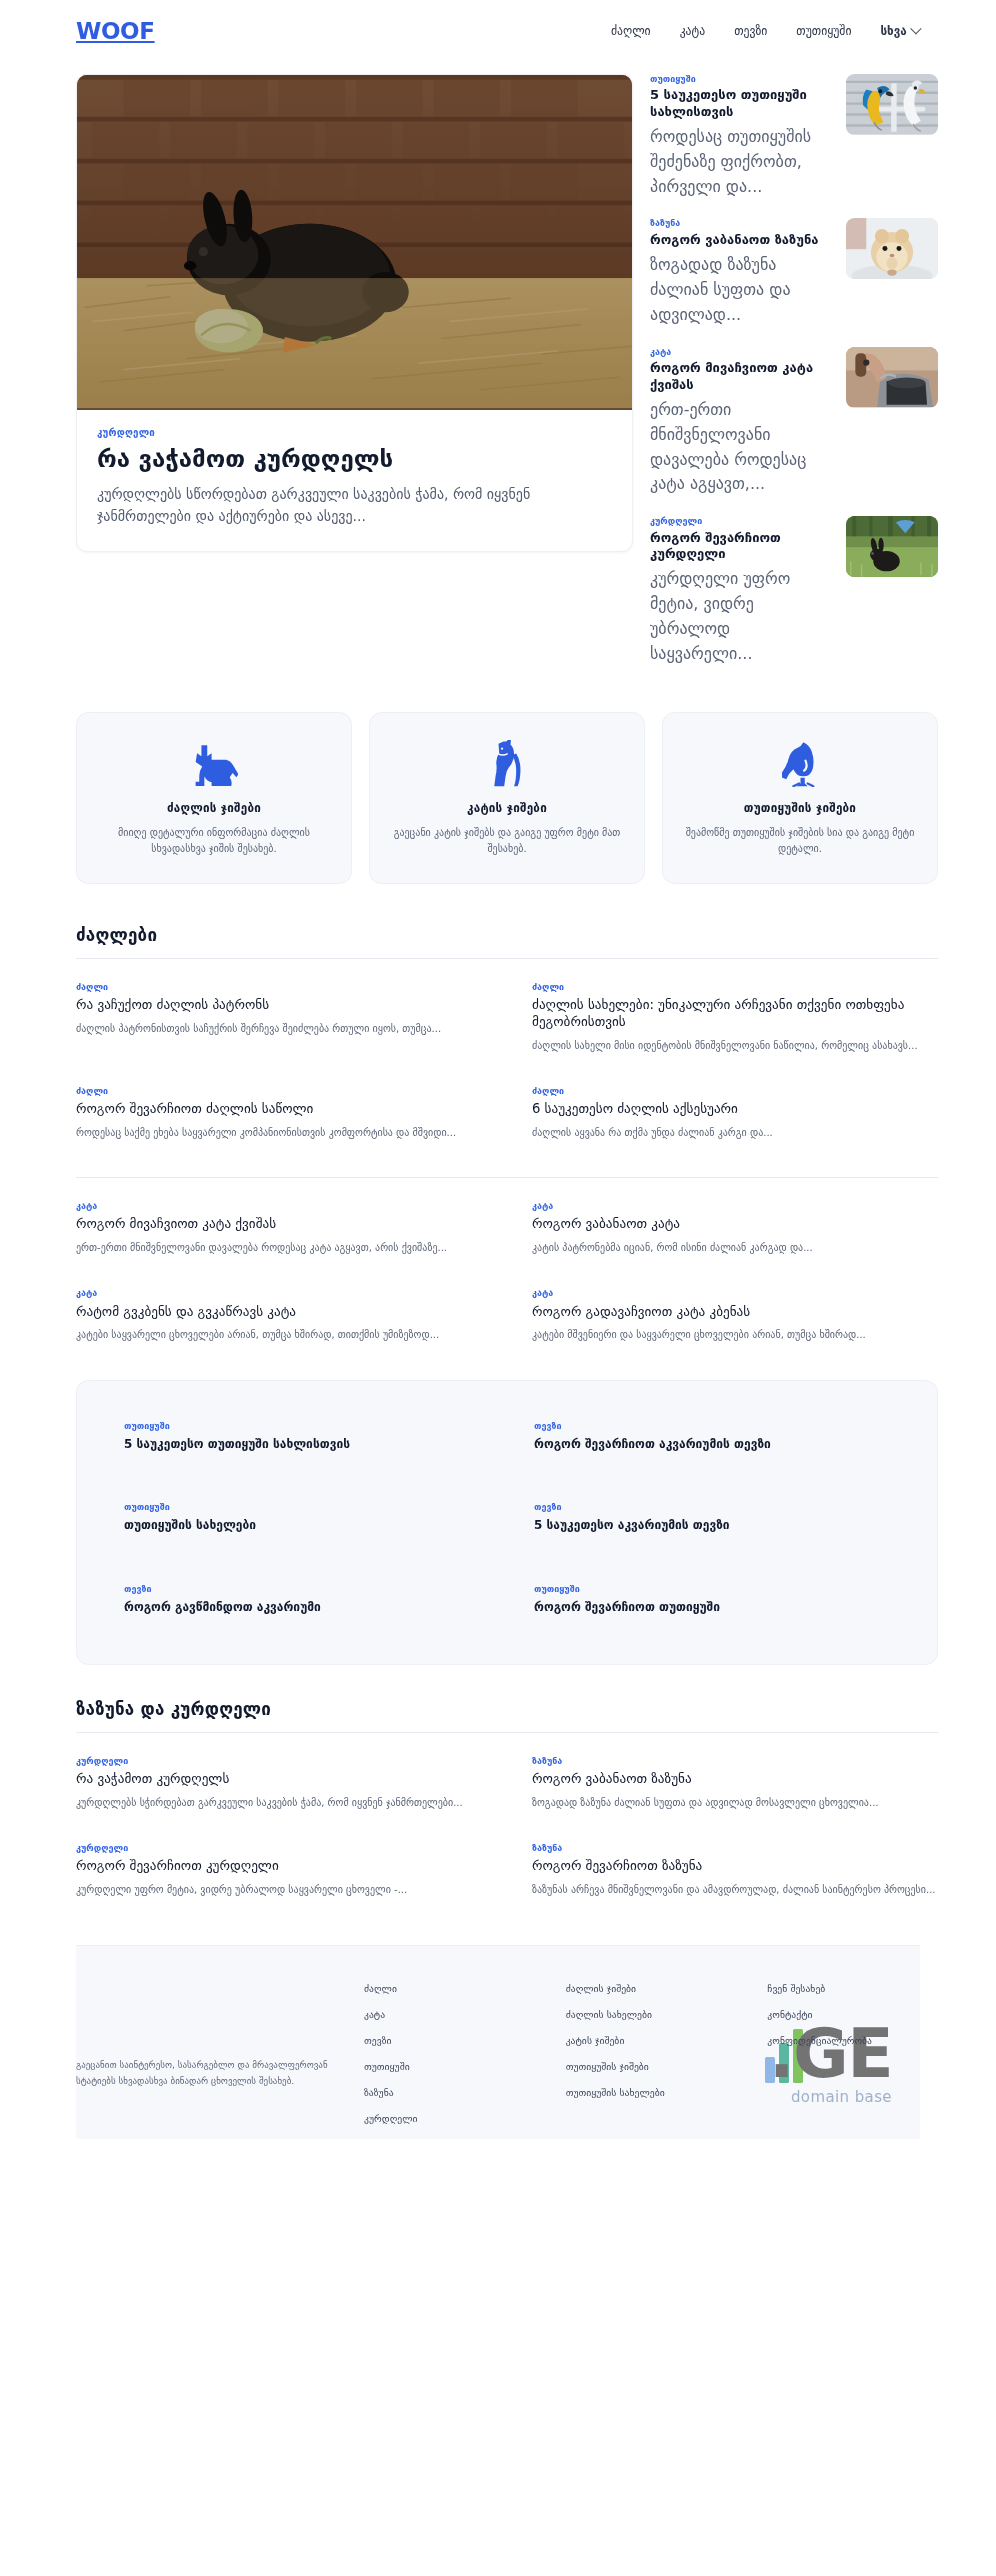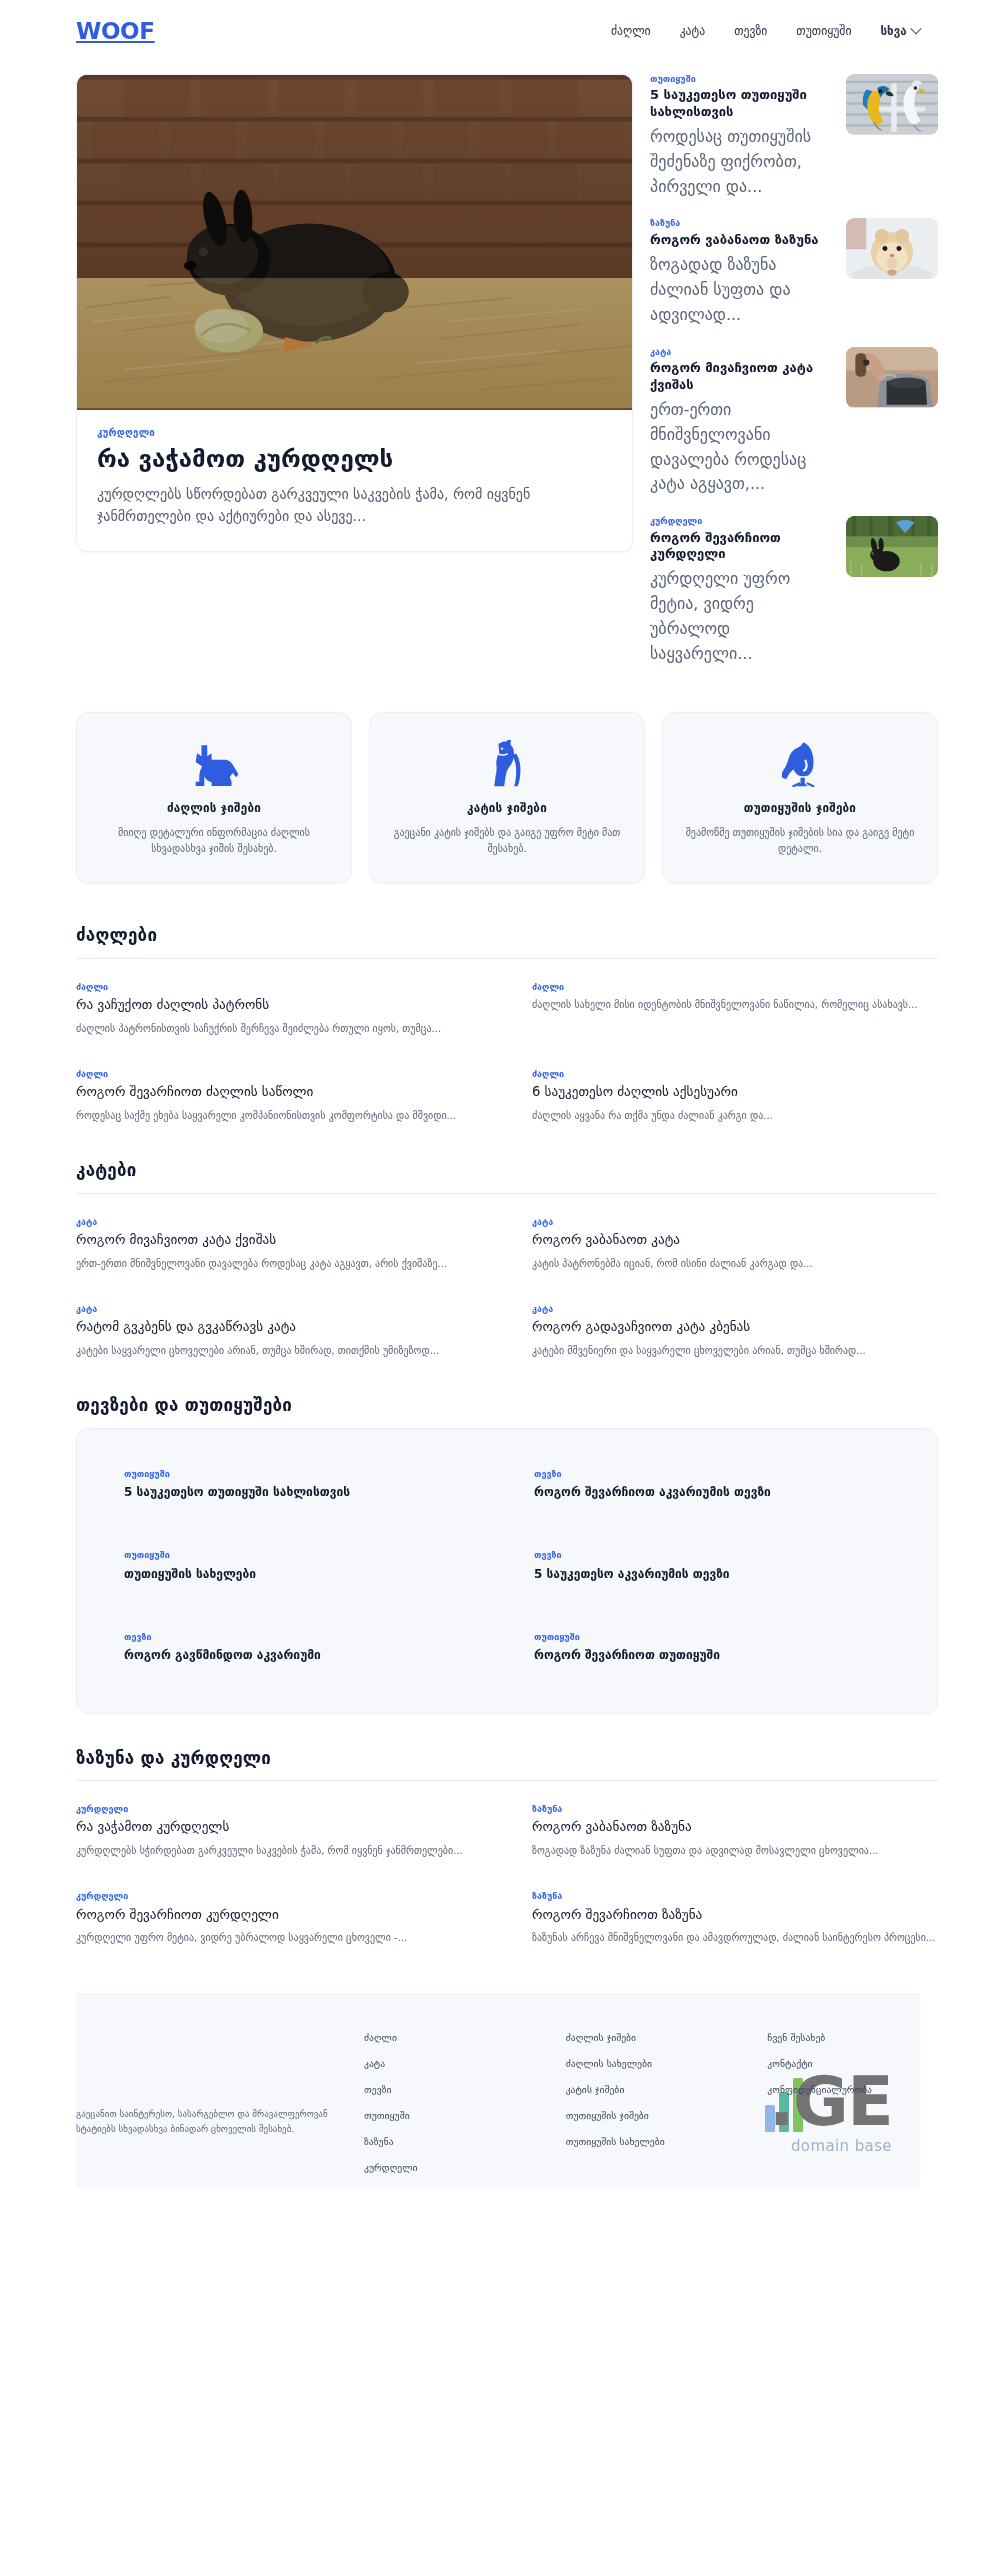--- a/index.html
+++ b/index.html
@@ -391,37 +391,37 @@
     <h2 class="sec-head">ძაღლები</h2>
     <div class="sec-rule"></div>
     <div class="art-grid">
       <article class="art">
         <div class="art-tag">ძაღლი</div>
         <h3 class="art-title">რა ვაჩუქოთ ძაღლის პატრონს</h3>
         <p class="art-exc">ძაღლის პატრონისთვის საჩუქრის შერჩევა შეიძლება რთული იყოს, თუმცა...</p>
       </article>
       <article class="art">
         <div class="art-tag">ძაღლი</div>
+        <h3 class="art-title">ძაღლის სახელები: უნიკალური არჩევანი თქვენი ოთხფეხა მეგობრისთვის</h3>
         <p class="art-exc">ძაღლის სახელი მისი იდენტობის მნიშვნელოვანი ნაწილია, რომელიც ასახავს...</p>
       </article>
       <article class="art">
         <div class="art-tag">ძაღლი</div>
         <h3 class="art-title">როგორ შევარჩიოთ ძაღლის საწოლი</h3>
         <p class="art-exc">როდესაც საქმე ეხება საყვარელი კომპანიონისთვის კომფორტისა და მშვიდი...</p>
       </article>
       <article class="art">
         <div class="art-tag">ძაღლი</div>
         <h3 class="art-title">6 საუკეთესო ძაღლის აქსესუარი</h3>
         <p class="art-exc">ძაღლის აყვანა რა თქმა უნდა ძალიან კარგი და...</p>
       </article>
     </div>
   </section>
 
   <section class="block container">
-    <h2 class="sec-head">კატები</h2>
     <div class="sec-rule"></div>
     <div class="art-grid">
       <article class="art">
         <div class="art-tag">კატა</div>
         <h3 class="art-title">როგორ მივაჩვიოთ კატა ქვიშას</h3>
         <p class="art-exc">ერთ-ერთი მნიშვნელოვანი დავალება როდესაც კატა აგყავთ, არის ქვიშაზე...</p>
       </article>
       <article class="art">
         <div class="art-tag">კატა</div>
         <h3 class="art-title">როგორ ვაბანაოთ კატა</h3>
@@ -434,21 +434,20 @@
       </article>
       <article class="art">
         <div class="art-tag">კატა</div>
         <h3 class="art-title">როგორ გადავაჩვიოთ კატა კბენას</h3>
         <p class="art-exc">კატები მშვენიერი და საყვარელი ცხოველები არიან, თუმცა ხშირად...</p>
       </article>
     </div>
   </section>
 
   <section class="block container">
-    <h2 class="sec-head">თევზები და თუთიყუშები</h2>
     <div class="panel">
       <div class="art-grid">
         <article class="art">
           <div class="art-tag">თუთიყუში</div>
           <h3 class="art-title">5 საუკეთესო თუთიყუში სახლისთვის</h3>
         </article>
         <article class="art">
           <div class="art-tag">თევზი</div>
           <h3 class="art-title">როგორ შევარჩიოთ აკვარიუმის თევზი</h3>
         </article>

